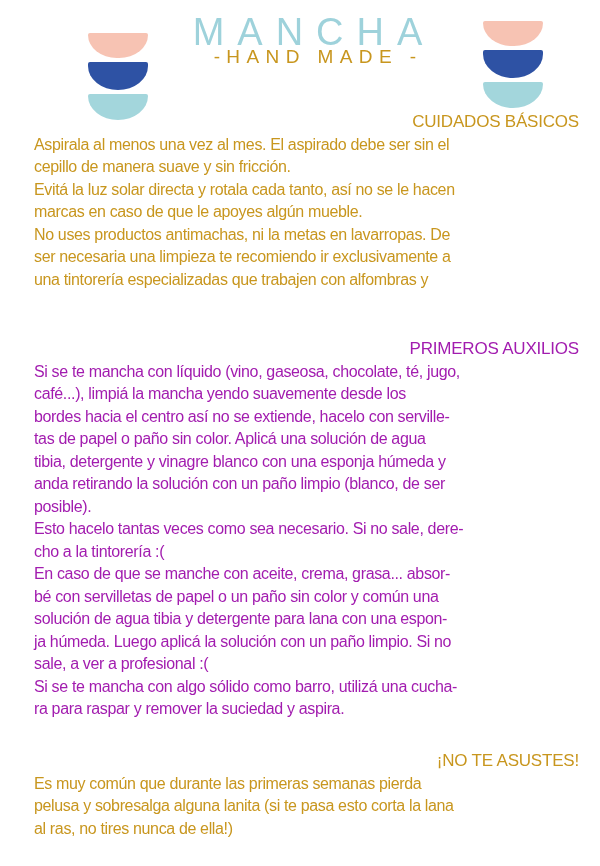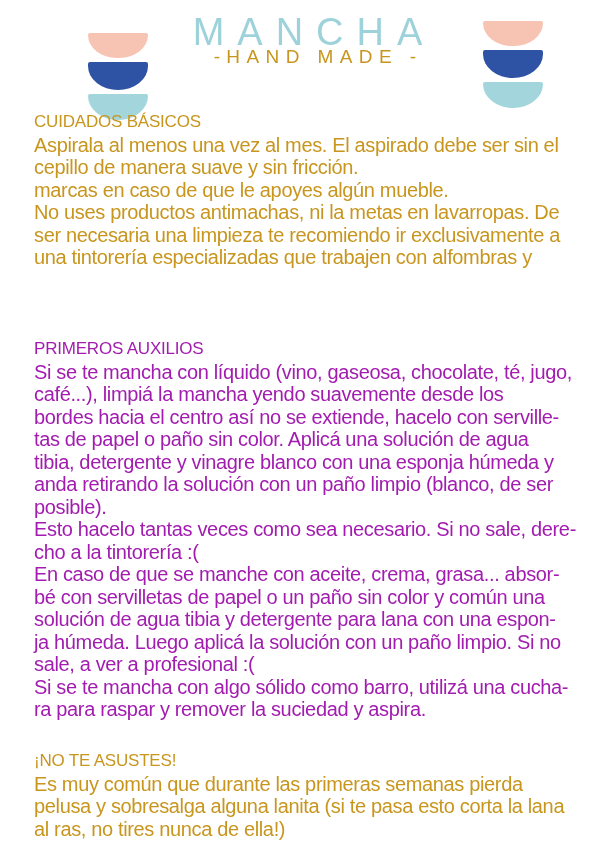--- a/index.html
+++ b/index.html
@@ -18,25 +18,25 @@
   .brand-title {
     top: 12px; font-size: 38px; letter-spacing: 13px; font-weight: normal;
     padding-left: 28px; box-sizing: border-box; line-height: 40px;
   }
   .brand-sub {
     top: 47px; font-size: 19px; letter-spacing: 6.4px; line-height: 20px;
     padding-left: 20px; box-sizing: border-box; margin-left: 8px;
   }
   .section { position: absolute; left: 34px; width: 560px; }
   .section h2 {
-    margin: 0; font-weight: normal; text-align: left; font-size: 17px;
+    margin: 0; font-weight: normal; text-align: right; font-size: 17px;
     line-height: 22.5px; width: 545px; letter-spacing: -0.2px;
   }
   .section .line {
-    display: block; white-space: nowrap; font-size: 20px; line-height: 22.5px;
+    display: block; white-space: nowrap; font-size: 16px; line-height: 22.5px;
     letter-spacing: -0.35px;
   }
   #sec-0 { top: 111px; }
   #sec-1 { top: 338px; }
   #sec-2 { top: 750px; }
 </style>
 </head>
 <body>
 
 <div class="logo" id="logo-left">
@@ -50,20 +50,21 @@
   <span class="bowl b3" style="background:#A3D6DC"></span>
 </div>
 
 <div class="brand brand-title" style="color:#9ED2DB">MANCHA</div>
 <div class="brand brand-sub" style="color:#C8961E">-HAND MADE -</div>
 
 <div class="section" id="sec-0" style="color:#C8961E">
   <h2>CUIDADOS BÁSICOS</h2>
   <span class="line">Aspirala al menos una vez al mes. El aspirado debe ser sin el</span>
   <span class="line">cepillo de manera suave y sin fricción.</span>
+  <span class="line">Evitá la luz solar directa y rotala cada tanto, así no se le hacen</span>
   <span class="line">marcas en caso de que le apoyes algún mueble.</span>
   <span class="line">No uses productos antimachas, ni la metas en lavarropas. De</span>
   <span class="line">ser necesaria una limpieza te recomiendo ir exclusivamente a</span>
   <span class="line">una tintorería especializadas que trabajen con alfombras y</span>
 </div>
 
 <div class="section" id="sec-1" style="color:#a21caf">
   <h2>PRIMEROS AUXILIOS</h2>
   <span class="line">Si se te mancha con líquido (vino, gaseosa, chocolate, té, jugo,</span>
   <span class="line">café...), limpiá la mancha yendo suavemente desde los</span>

